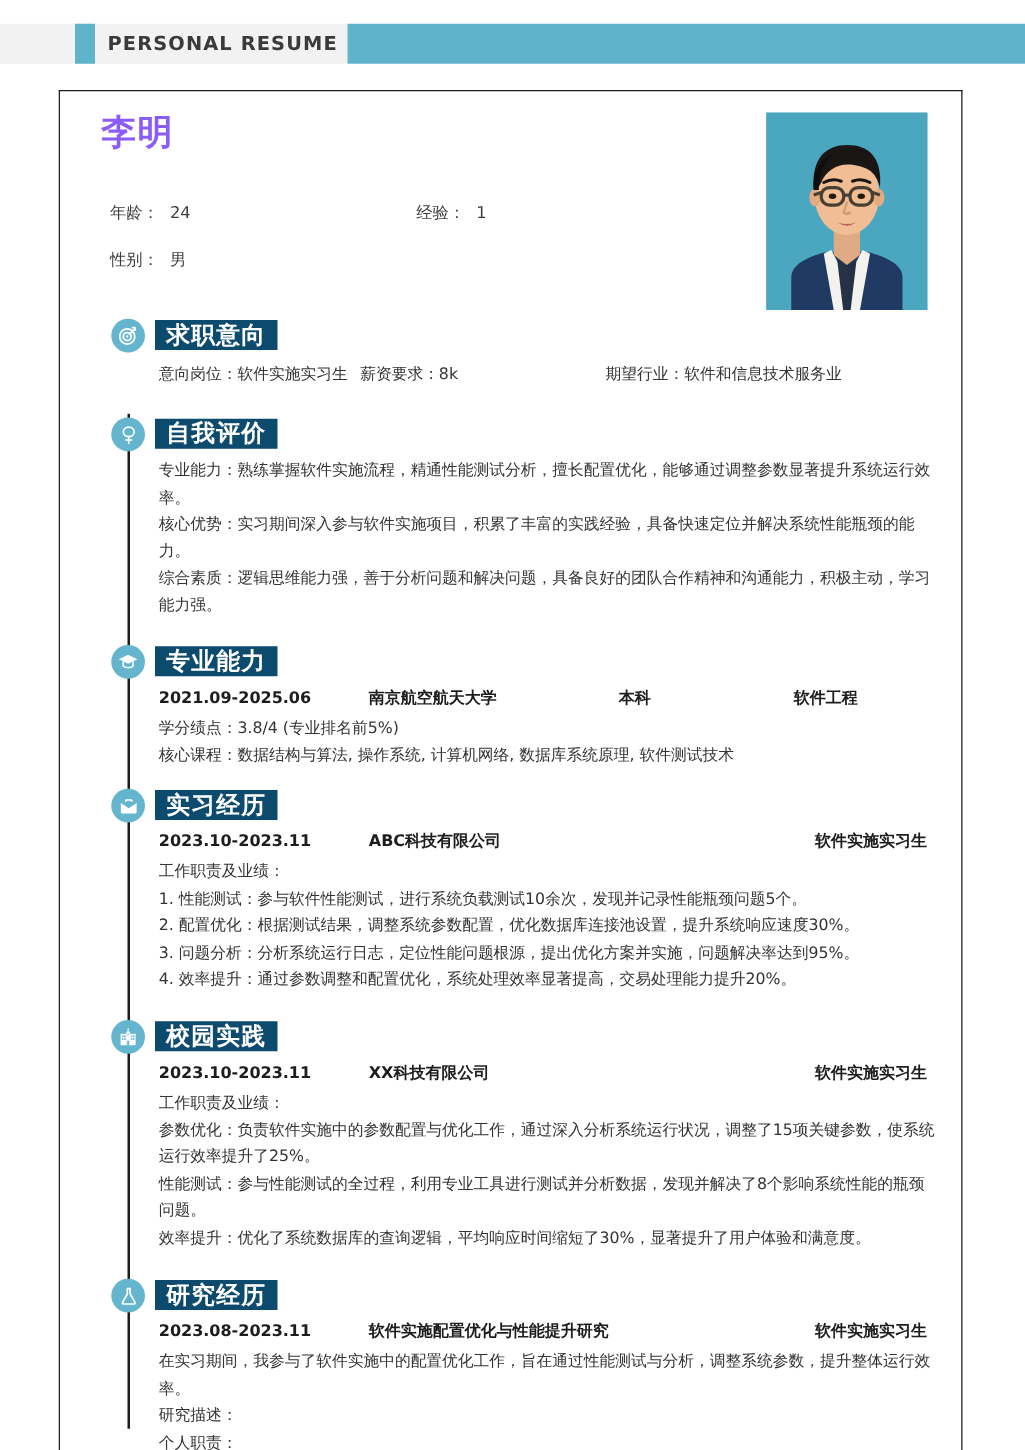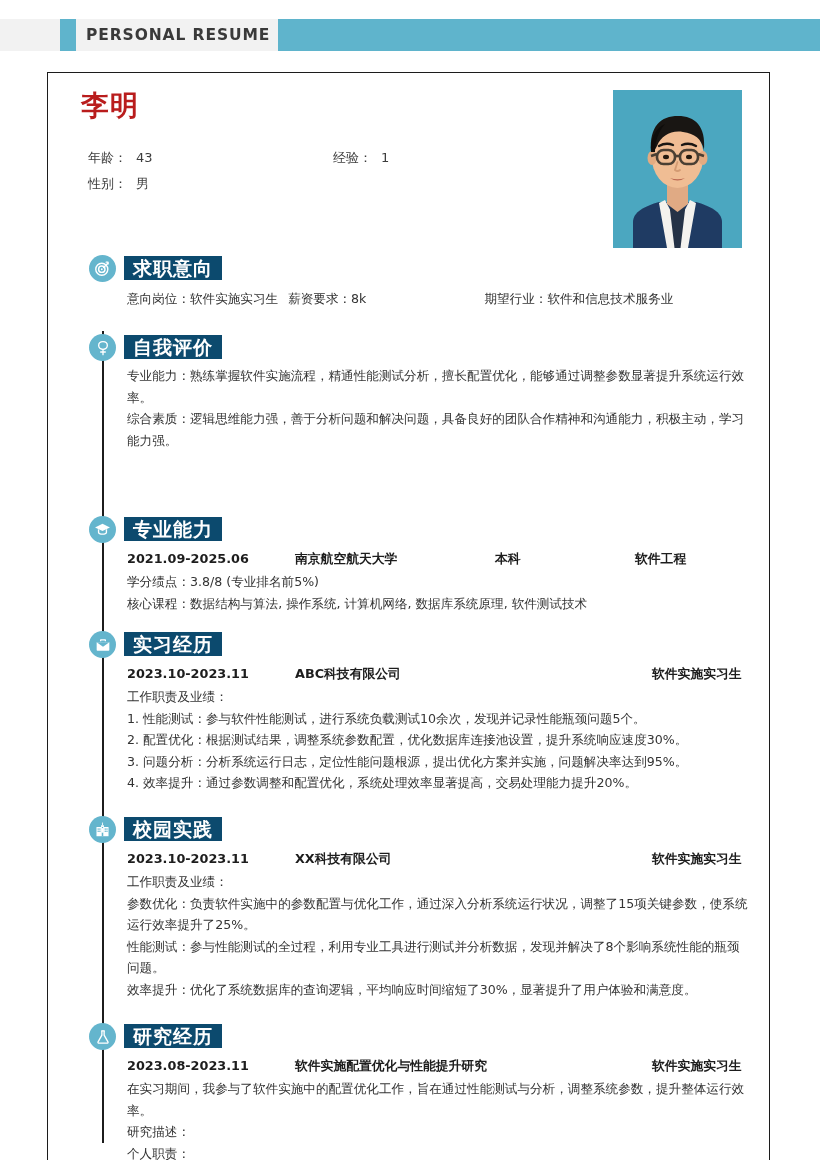--- a/index.html
+++ b/index.html
@@ -62,34 +62,35 @@
     box-sizing: border-box;
     background: #fff;
   }
 
   
   .person-name {
     position: absolute;
     left: 33px; top: 14px;
     font-size: 28px;
     font-weight: bold;
-    color: #b91c1c;
+    color: #8b5cf6;
     letter-spacing: 1px;
   }
   .contact-grid {
     position: absolute;
     left: 40px; top: 72px;
     width: 520px;
   }
   .contact-row {
     display: flex;
     height: 26px;
     align-items: center;
     font-size: 13px;
     color: #3c3c3c;
+    margin-top: 12px;
   }
   .contact-cell {
     display: flex;
     align-items: baseline;
   }
   .contact-cell.col1 { width: 245px; }
   .contact-label {
     color: #3c3c3c;
     white-space: nowrap;
   }
@@ -200,21 +201,21 @@
 </div>
 
 <div class="card">
 
   <div class="person-name">李明</div>
 
   <div class="contact-grid">
     <div class="contact-row">
       <div class="contact-cell col1">
         <span class="contact-label">年龄：</span>
-        <span class="contact-value">43</span>
+        <span class="contact-value">24</span>
       </div>
       <div class="contact-cell">
         <span class="contact-label">经验：</span>
         <span class="contact-value">1</span>
       </div>
     </div>
     <div class="contact-row">
       <div class="contact-cell col1">
         <span class="contact-label">性别：</span>
         <span class="contact-value">男</span>
@@ -291,40 +292,41 @@
     <div class="sec-icon">
       <svg width="16" height="16" viewBox="0 0 24 24" fill="none" stroke="#ffffff" stroke-width="2">
         <path d="M12 2.5 C16 2.5 18.5 5.2 18.5 8.4 C18.5 11.6 15.6 14 12 14 C8.4 14 5.5 11.6 5.5 8.4 C5.5 5.2 8 2.5 12 2.5 Z"></path>
         <path d="M12 14 L12 22" stroke-linecap="round"></path>
         <path d="M8.5 18 L15.5 18" stroke-linecap="round"></path>
       </svg>
     </div>
     <div class="sec-badge">自我评价</div>
     <div class="sec-body" style="top:31px">
       <p>专业能力：熟练掌握软件实施流程，精通性能测试分析，擅长配置优化，能够通过调整参数显著提升系统运行效率。</p>
+      <p>核心优势：实习期间深入参与软件实施项目，积累了丰富的实践经验，具备快速定位并解决系统性能瓶颈的能力。</p>
       <p>综合素质：逻辑思维能力强，善于分析问题和解决问题，具备良好的团队合作精神和沟通能力，积极主动，学习能力强。</p>
     </div>
   </div>
 
   <div class="section" style="top:443px">
     <div class="sec-icon">
       <svg width="17" height="17" viewBox="0 0 24 24" fill="#ffffff">
         <path d="M12 4 L22.5 9 L12 14 L1.5 9 Z"></path>
         <path d="M5.5 11.3 L5.5 16.2 C5.5 18 8.5 19.5 12 19.5 C15.5 19.5 18.5 18 18.5 16.2 L18.5 11.3 L16.6 12.2 L16.6 15.8 C16.6 16.8 14.6 17.8 12 17.8 C9.4 17.8 7.4 16.8 7.4 15.8 L7.4 12.2 Z"></path>
       </svg>
     </div>
     <div class="sec-badge">专业能力</div>
     <div class="sec-body" style="top:31px">
       <div class="entry-head edu-head">
         <span class="eh-date">2021.09-2025.06</span>
         <span class="eh-org">南京航空航天大学</span>
         <span class="eh-extra">本科</span>
         <span class="eh-role">软件工程</span>
       </div>
-      <p>学分绩点：3.8/8 (专业排名前5%)</p>
+      <p>学分绩点：3.8/4 (专业排名前5%)</p>
       <p>核心课程：数据结构与算法, 操作系统, 计算机网络, 数据库系统原理, 软件测试技术</p>
     </div>
   </div>
 
   <div class="section" style="top:558px">
     <div class="sec-icon">
       <svg width="16" height="16" viewBox="0 0 24 24" fill="#ffffff">
         <path d="M9 3.5 L15 3.5 C15.9 3.5 16.5 4.1 16.5 5 L16.5 6.5 L14.6 6.5 L14.6 5.4 L9.4 5.4 L9.4 6.5 L7.5 6.5 L7.5 5 C7.5 4.1 8.1 3.5 9 3.5 Z"></path>
         <path d="M2.5 8 L21.5 8 L21.5 19 C21.5 20 20.8 20.6 20 20.6 L4 20.6 C3.2 20.6 2.5 20 2.5 19 Z"></path>
         <path d="M2.5 8 L12 14.5 L21.5 8 Z" fill="#64b5cd"></path>

